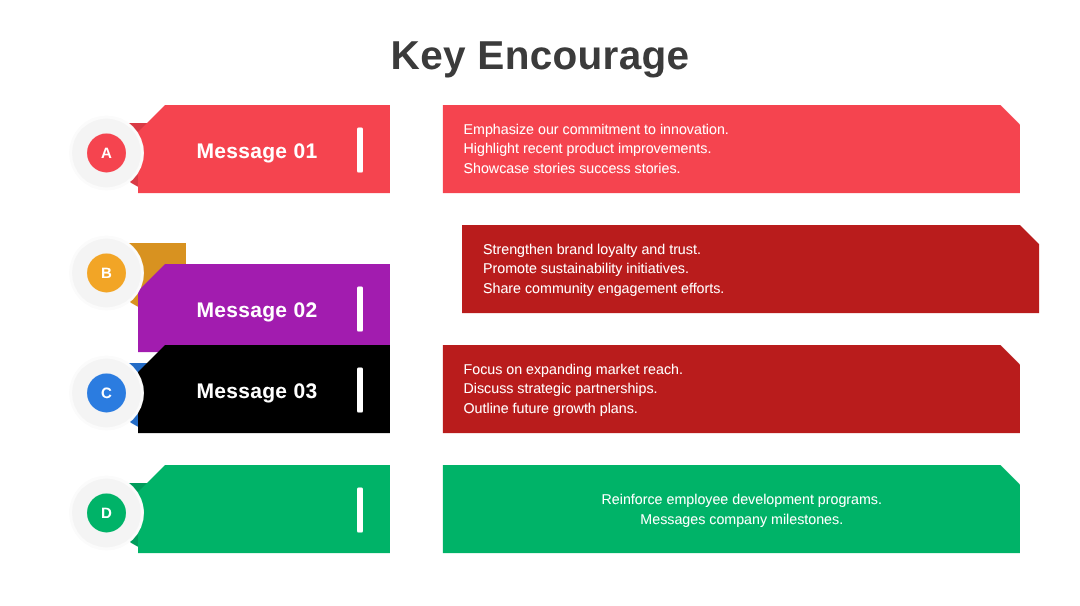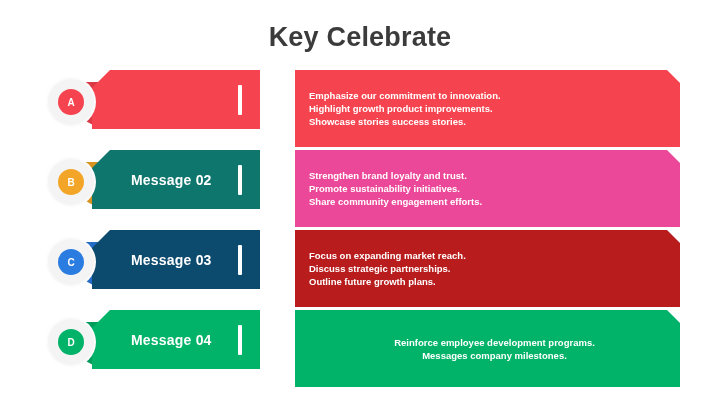--- a/index.html
+++ b/index.html
@@ -85,90 +85,89 @@
     right:18px;top:15px;
     width:4px;height:30px;
     background:#ffffff;
     border-radius:1px;
   }
 
   
   .panel{
     position:absolute;
     left:295px;top:0;
-    width:385px;height:77px;
+    width:385px;height:59px;
     z-index:3;
     -webkit-clip-path:polygon(0 0, calc(100% - 13px) 0, 100% 13px, 100% 100%, 0 100%);
     clip-path:polygon(0 0, calc(100% - 13px) 0, 100% 13px, 100% 100%, 0 100%);
     display:flex;flex-direction:column;justify-content:center;
     padding-left:14px;
     box-sizing:border-box;
-    font-weight:bold;
   }
   .panel-line{
     color:#ffffff;
     font-size:9.5px;
     line-height:13px;
     white-space:nowrap;
   }
 </style>
 </head>
 <body>
 
-<div class="title">Key Celebrate</div>
+<div class="title">Key Encourage</div>
 
 <div class="rows">
     <div class="row">
       <div class="tab" style="background: rgb(217, 58, 69);"></div>
       <div class="banner" style="background: rgb(245, 68, 79);">
+        <span class="banner-label">Message 01</span>
         <span class="banner-bar"></span>
       </div>
       <div class="badge">
         <span class="badge-disc" style="background: rgb(245, 68, 79);">A</span>
       </div>
       <div class="panel" style="background: rgb(245, 68, 79);">
         <span class="panel-line">Emphasize our commitment to innovation.</span>
-        <span class="panel-line">Highlight growth product improvements.</span>
+        <span class="panel-line">Highlight recent product improvements.</span>
         <span class="panel-line">Showcase stories success stories.</span>
       </div>
     </div>
     <div class="row">
       <div class="tab" style="background: rgb(216, 146, 32);"></div>
-      <div class="banner" style="background: #0f766e;">
+      <div class="banner" style="background: #a21caf; margin-top: 26px;">
         <span class="banner-label">Message 02</span>
         <span class="banner-bar"></span>
       </div>
       <div class="badge">
         <span class="badge-disc" style="background: rgb(242, 165, 38);">B</span>
       </div>
-      <div class="panel" style="background: #ec4899;">
+      <div class="panel" style="background: #b91c1c; margin-left: 13px;">
         <span class="panel-line">Strengthen brand loyalty and trust.</span>
         <span class="panel-line">Promote sustainability initiatives.</span>
         <span class="panel-line">Share community engagement efforts.</span>
       </div>
     </div>
     <div class="row">
       <div class="tab" style="background: rgb(36, 108, 198);"></div>
-      <div class="banner" style="background: #0c4a6e;">
+      <div class="banner" style="background: #000000;">
         <span class="banner-label">Message 03</span>
         <span class="banner-bar"></span>
       </div>
       <div class="badge">
         <span class="badge-disc" style="background: rgb(43, 124, 224);">C</span>
       </div>
       <div class="panel" style="background: #b91c1c;">
         <span class="panel-line">Focus on expanding market reach.</span>
         <span class="panel-line">Discuss strategic partnerships.</span>
         <span class="panel-line">Outline future growth plans.</span>
       </div>
     </div>
     <div class="row">
       <div class="tab" style="background: rgb(0, 156, 91);"></div>
       <div class="banner" style="background: rgb(0, 179, 104);">
-        <span class="banner-label">Message 04</span>
         <span class="banner-bar"></span>
       </div>
       <div class="badge">
         <span class="badge-disc" style="background: rgb(0, 179, 104);">D</span>
       </div>
       <div class="panel" style="background: rgb(0, 179, 104); align-items: center;">
         <span class="panel-line">Reinforce employee development programs.</span>
         <span class="panel-line">Messages company milestones.</span>
       </div>
     </div>

